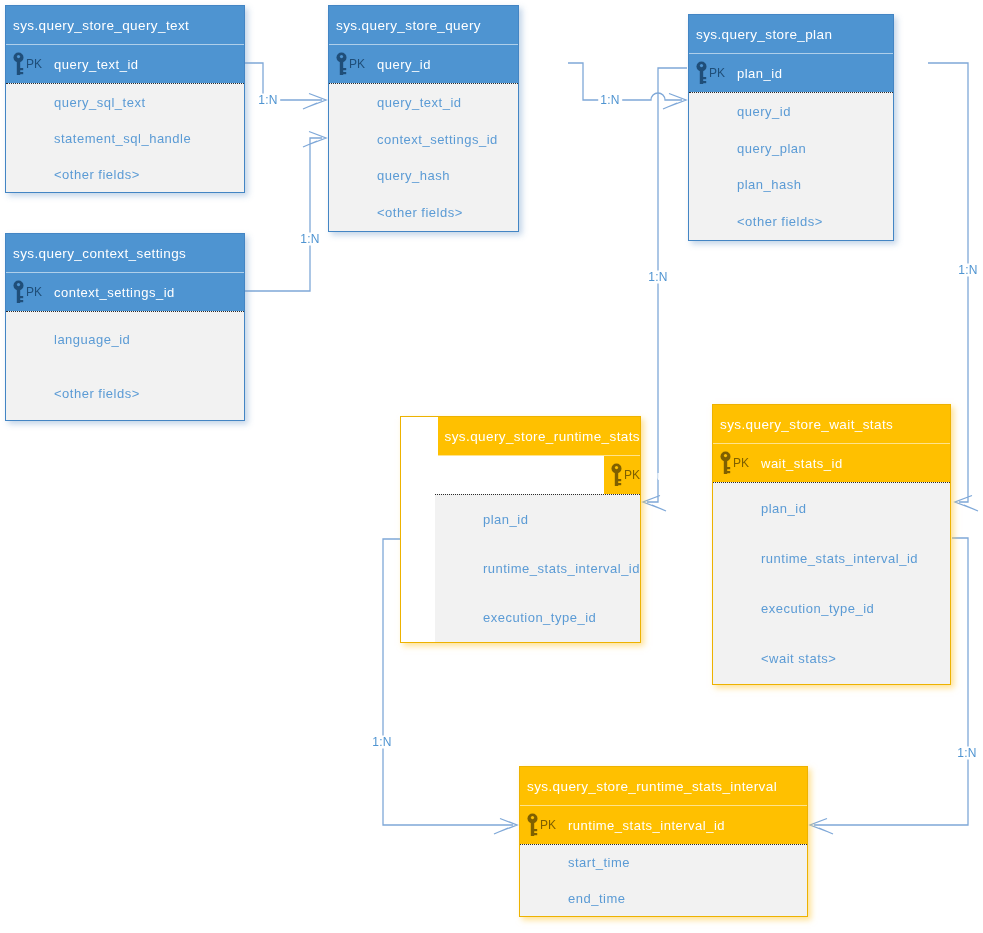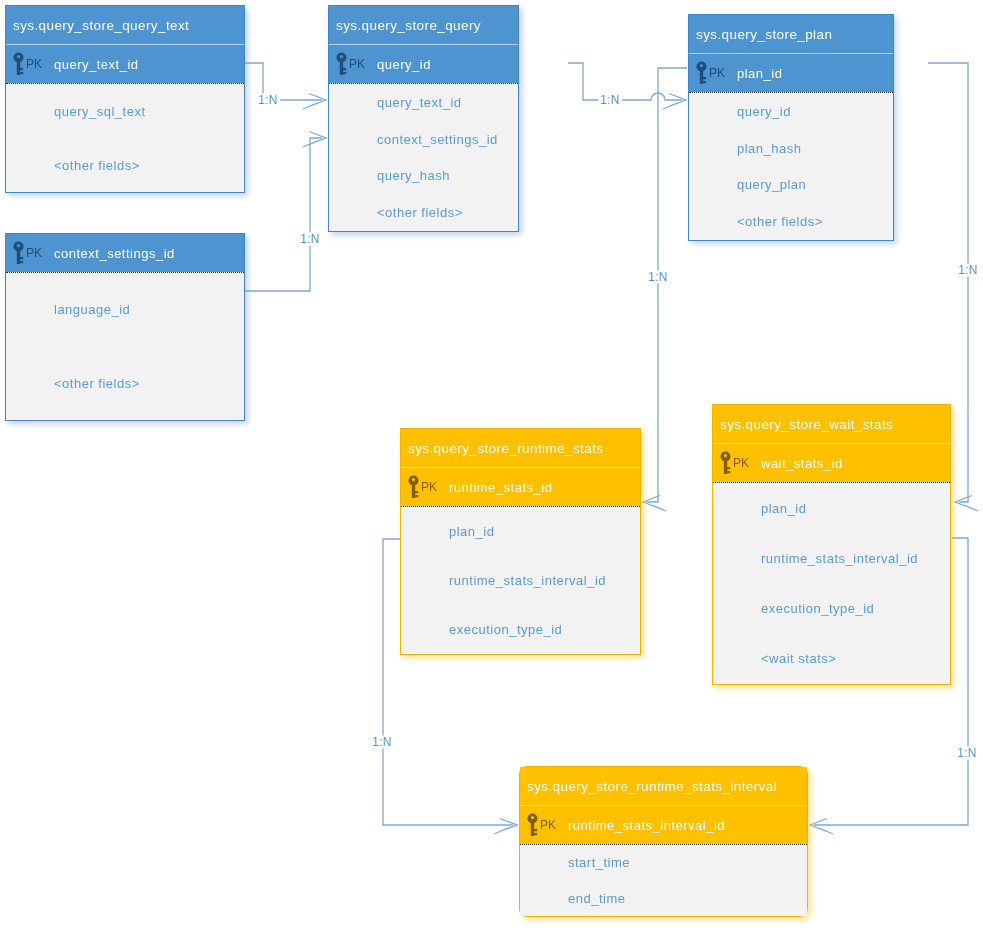--- a/index.html
+++ b/index.html
@@ -45,23 +45,23 @@
   .field {
     flex:1; display:flex; align-items:center; padding-left:48px;
     color:#5B9BD5; font-size:13px; letter-spacing:.5px; white-space:nowrap;
   }
 
   
   .t0 { left:5px;   top:5px;   width:240px; height:188px; }
   .t1 { left:328px; top:5px;   width:191px; height:227px; }
   .t2 { left:688px; top:14px;   width:206px; height:227px;text-align:center; }
   .t3 { left:5px;   top:233px; width:240px; height:188px; }
-  .t4 { left:400px; top:428px; width:241px; height:227px; }
+  .t4 { left:400px; top:416px; width:241px; height:227px;align-items:flex-end; }
   .t5 { left:712px; top:404px; width:239px; height:281px; }
-  .t6 { left:519px; top:766px; width:289px; height:151px;border-radius:8px; }
+  .t6 { left:519px; top:766px; width:289px; height:151px; }
 
   
   svg.wires { position:absolute; left:0; top:0; pointer-events:none; }
   .wire { fill:none; stroke:#7FA8D8; stroke-width:1.3; }
 
   .card-lbl {
     position:absolute; transform:translate(-50%,-50%);
     background:#ffffff; color:#4F94D1; font-size:12px; letter-spacing:.3px;
     padding:0 2px; line-height:13px;
   }
@@ -99,20 +99,21 @@
             <rect class="kf" x="4.8" y="10" width="3.4" height="13"></rect>
             <rect class="kf" x="8" y="16" width="3.2" height="2.2"></rect>
             <rect class="kf" x="8" y="20" width="3.2" height="2.2"></rect>
           </svg>
       </span>
       <span class="pklabel">PK</span>
       <span class="pkfield">query_text_id</span>
     </div>
     <div class="tbody">
       <div class="field">query_sql_text</div>
+      <div class="field">statement_sql_handle</div>
       <div class="field">&lt;other fields&gt;</div>
     </div>
   </div>
 
   <div class="table theme-blue t1">
     <div class="hdr">sys.query_store_query</div>
     <div class="pkrow">
       <span class="key">
         <svg width="13" height="25" viewBox="0 0 13 25">
             <circle class="kf" cx="6.5" cy="5.5" r="5"></circle>
@@ -143,27 +144,28 @@
             <rect class="kf" x="4.8" y="10" width="3.4" height="13"></rect>
             <rect class="kf" x="8" y="16" width="3.2" height="2.2"></rect>
             <rect class="kf" x="8" y="20" width="3.2" height="2.2"></rect>
           </svg>
       </span>
       <span class="pklabel">PK</span>
       <span class="pkfield">plan_id</span>
     </div>
     <div class="tbody">
       <div class="field">query_id</div>
+      <div class="field">query_plan</div>
       <div class="field">plan_hash</div>
-      <div class="field">query_plan</div>
       <div class="field">&lt;other fields&gt;</div>
     </div>
   </div>
 
   <div class="table theme-blue t3">
+    <div class="hdr">sys.query_context_settings</div>
     <div class="pkrow">
       <span class="key">
         <svg width="13" height="25" viewBox="0 0 13 25">
             <circle class="kf" cx="6.5" cy="5.5" r="5"></circle>
             <circle class="kh" cx="6.5" cy="4.6" r="1.6"></circle>
             <rect class="kf" x="4.8" y="10" width="3.4" height="13"></rect>
             <rect class="kf" x="8" y="16" width="3.2" height="2.2"></rect>
             <rect class="kf" x="8" y="20" width="3.2" height="2.2"></rect>
           </svg>
       </span>

